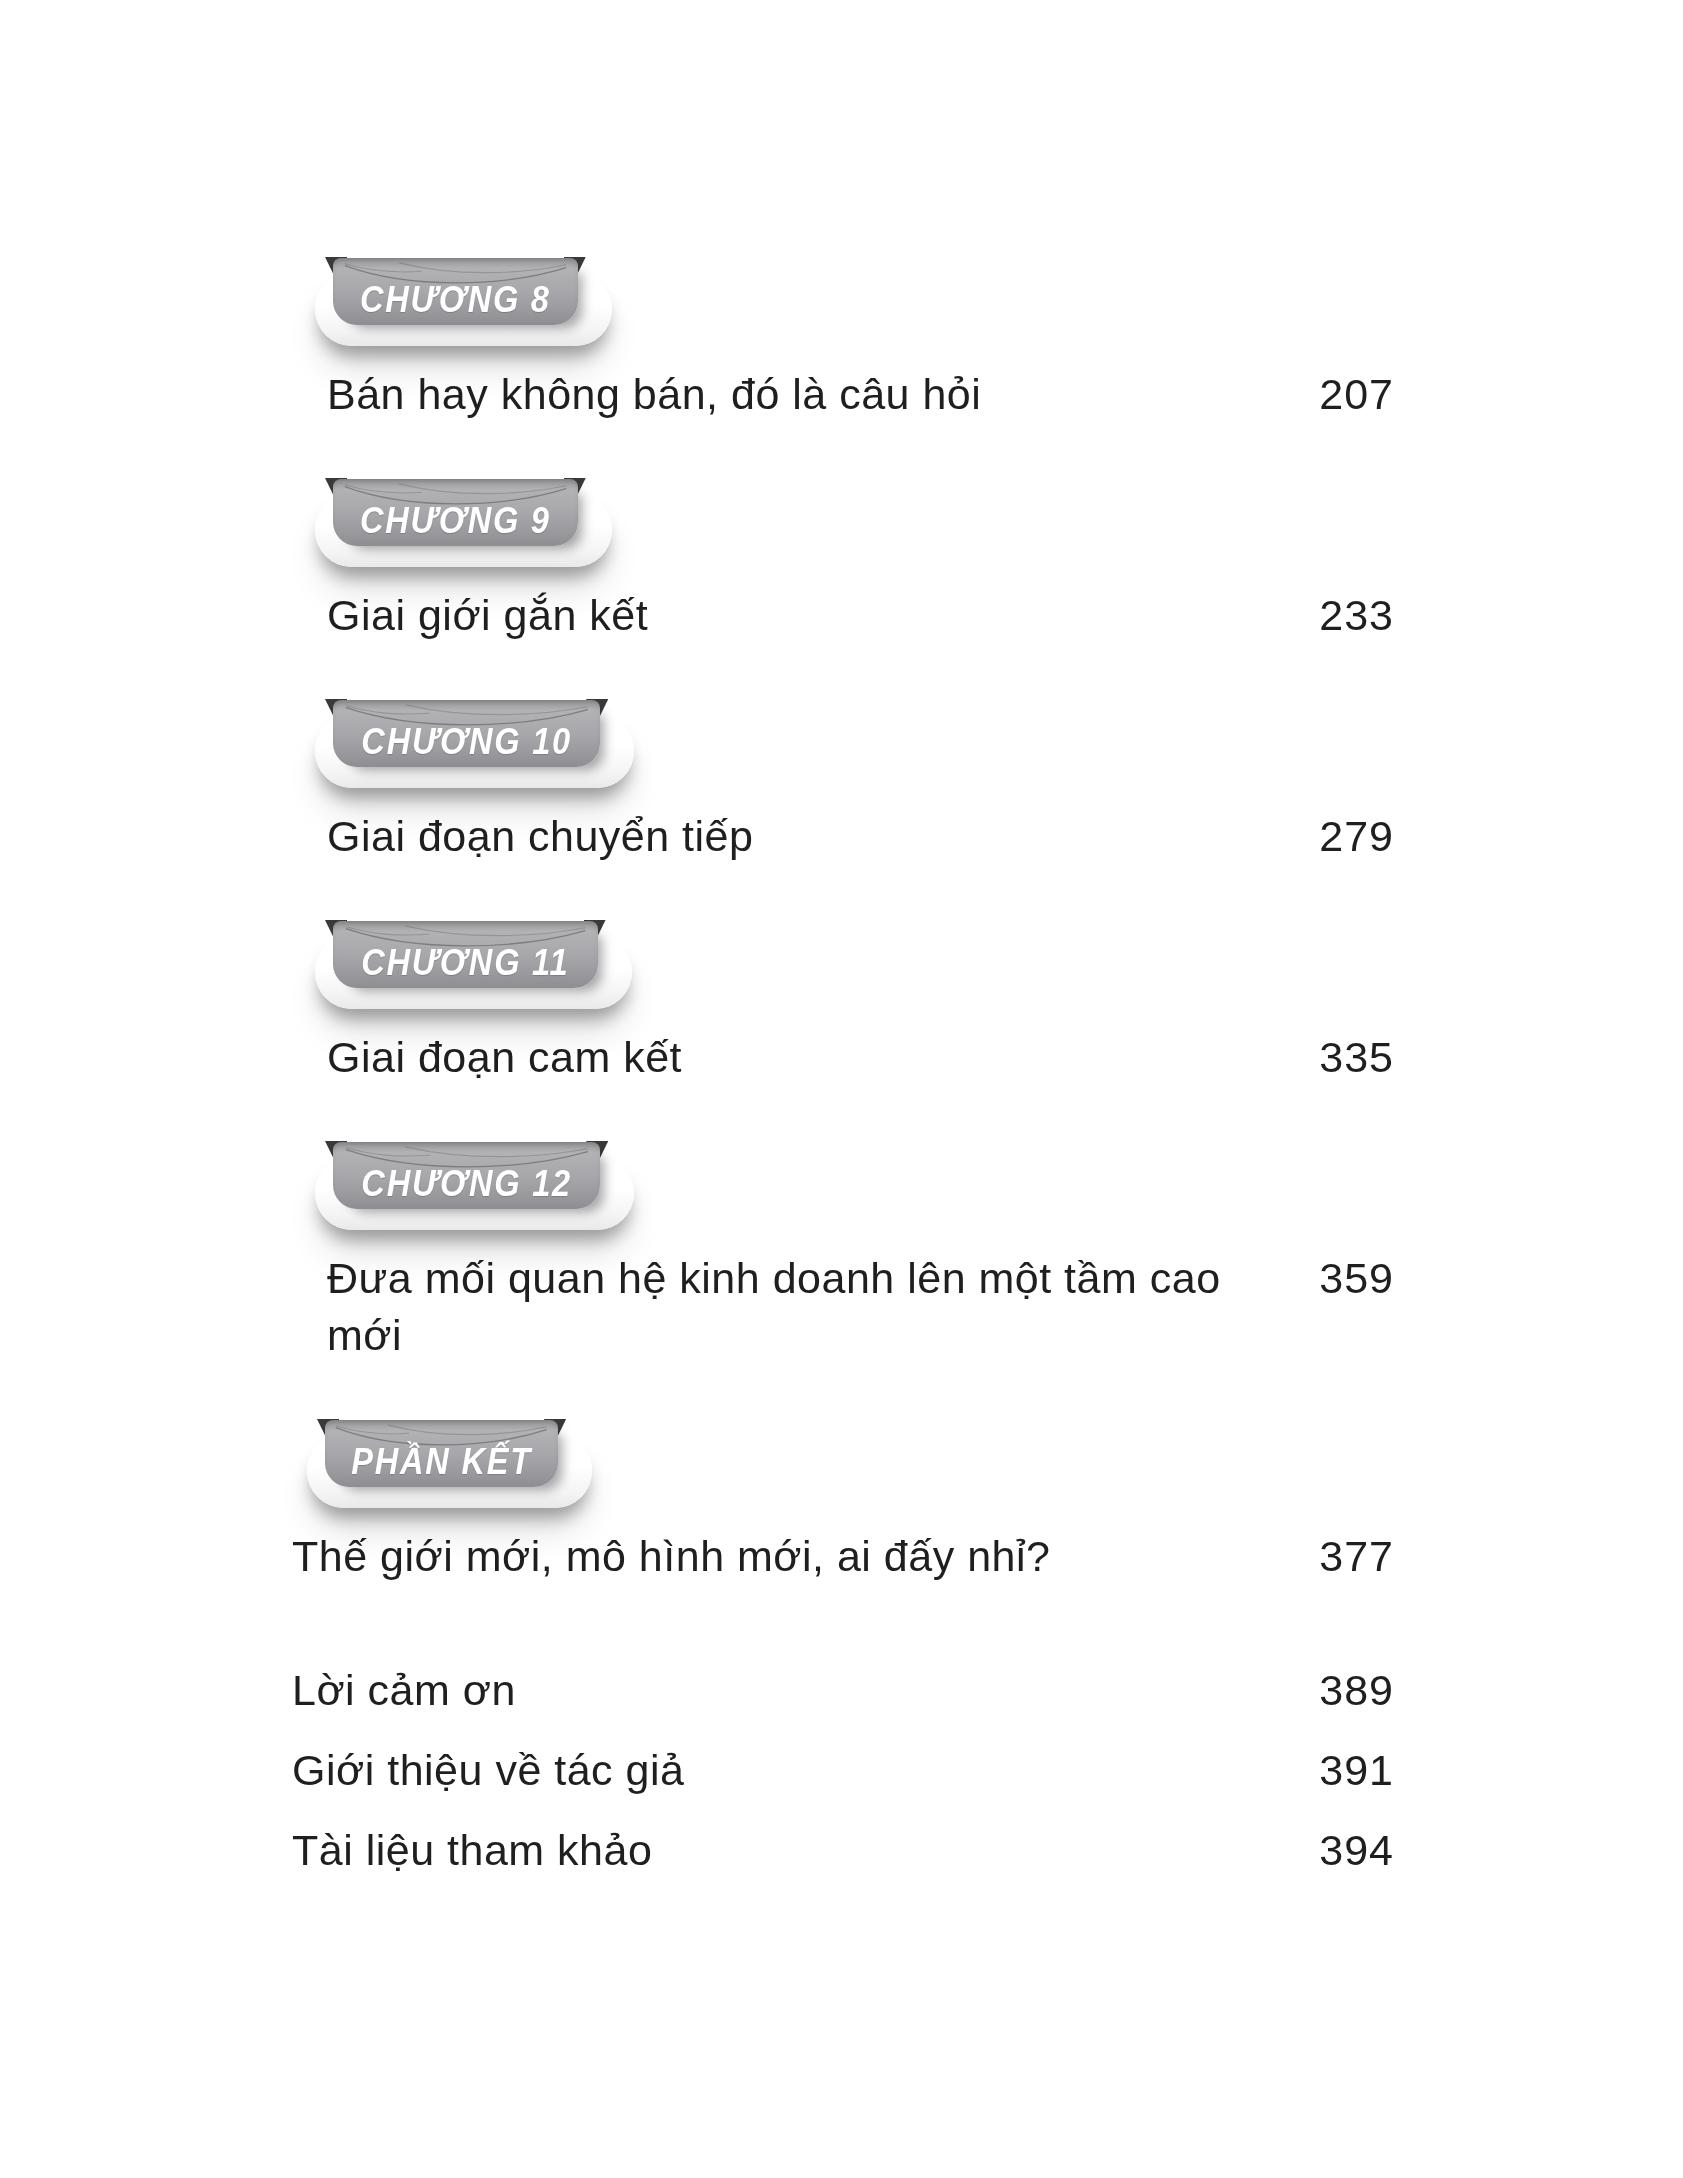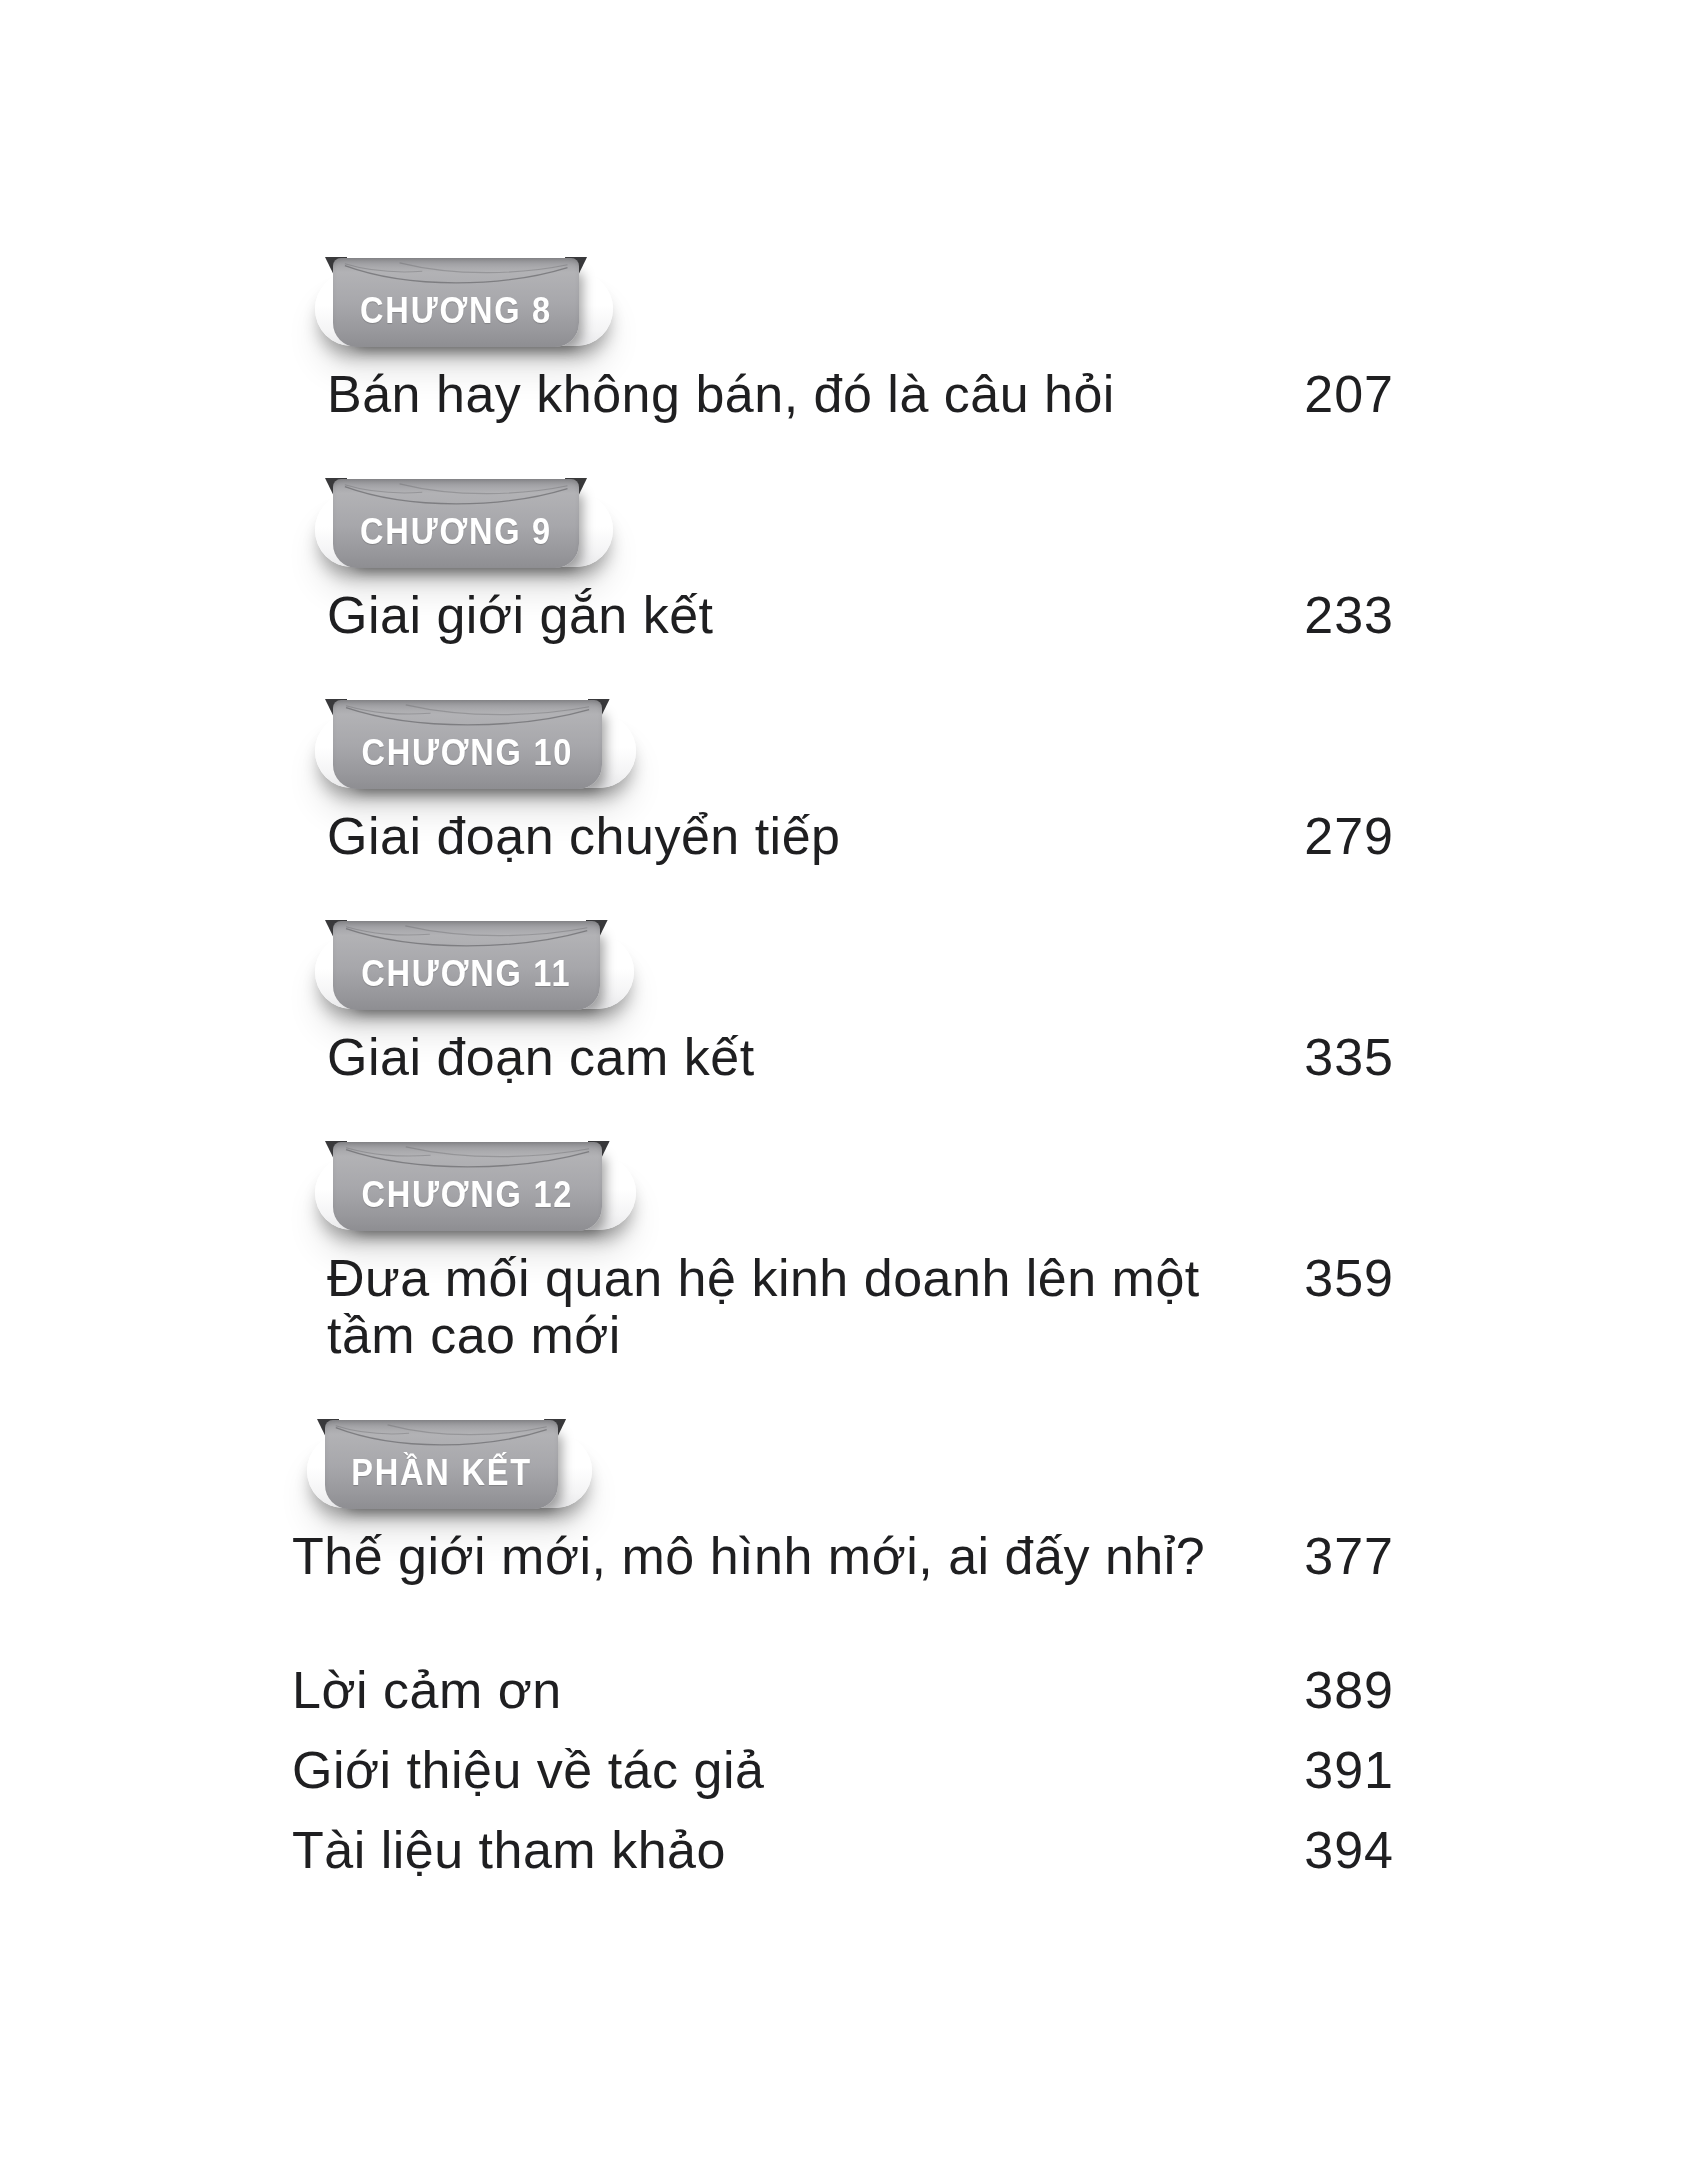--- a/index.html
+++ b/index.html
@@ -53,24 +53,25 @@
     z-index: 2;
   }
   .fold-left  { left: -8px;  clip-path: polygon(0 0, 100% 0, 100% 100%); }
   .fold-right { right: -8px; clip-path: polygon(0 0, 100% 0, 0 100%); }
 
   .flag {
     position: relative;
     z-index: 3;
     display: block;
     height: 57px;
-    padding: 16px 14px;
+    padding: 5px 14px;
     border-radius: 8px 8px 24px 24px;
     background: linear-gradient(180deg, #9c9ca0 0%, #b2b2b5 16%, #a7a7ab 52%, #98989c 82%, #8e8e92 100%);
     box-shadow: 10px 9px 12px -6px rgba(0,0,0,0.35), inset 0 5px 7px -4px rgba(0,0,0,0.28);
+    font-style: italic;
   }
   .flag-curves {
     position: absolute;
     left: 4%;
     top: 3px;
     width: 92%;
     height: 32px;
     pointer-events: none;
   }
   .flag-label {
@@ -86,21 +87,21 @@
     text-shadow: 0 1px 1px rgba(0,0,0,0.18);
   }
 
   
   .toc-group { margin-bottom: 56px; }
   .row {
     display: flex;
     justify-content: space-between;
     align-items: baseline;
     line-height: 57px;
-    font-size: 52px;
+    font-size: 43px;
   }
   .row .title { letter-spacing: 0.5px; }
   .row .pagenum { margin-left: 24px; letter-spacing: 1px; }
   .row.wide { margin-left: -35px; }
 
   .back-matter { margin-top: 77px; }
   .back-matter .row { margin-bottom: 23px; gap: 35px; }
   .back-matter .row:last-child { margin-bottom: 0; }
 </style>
 </head>

